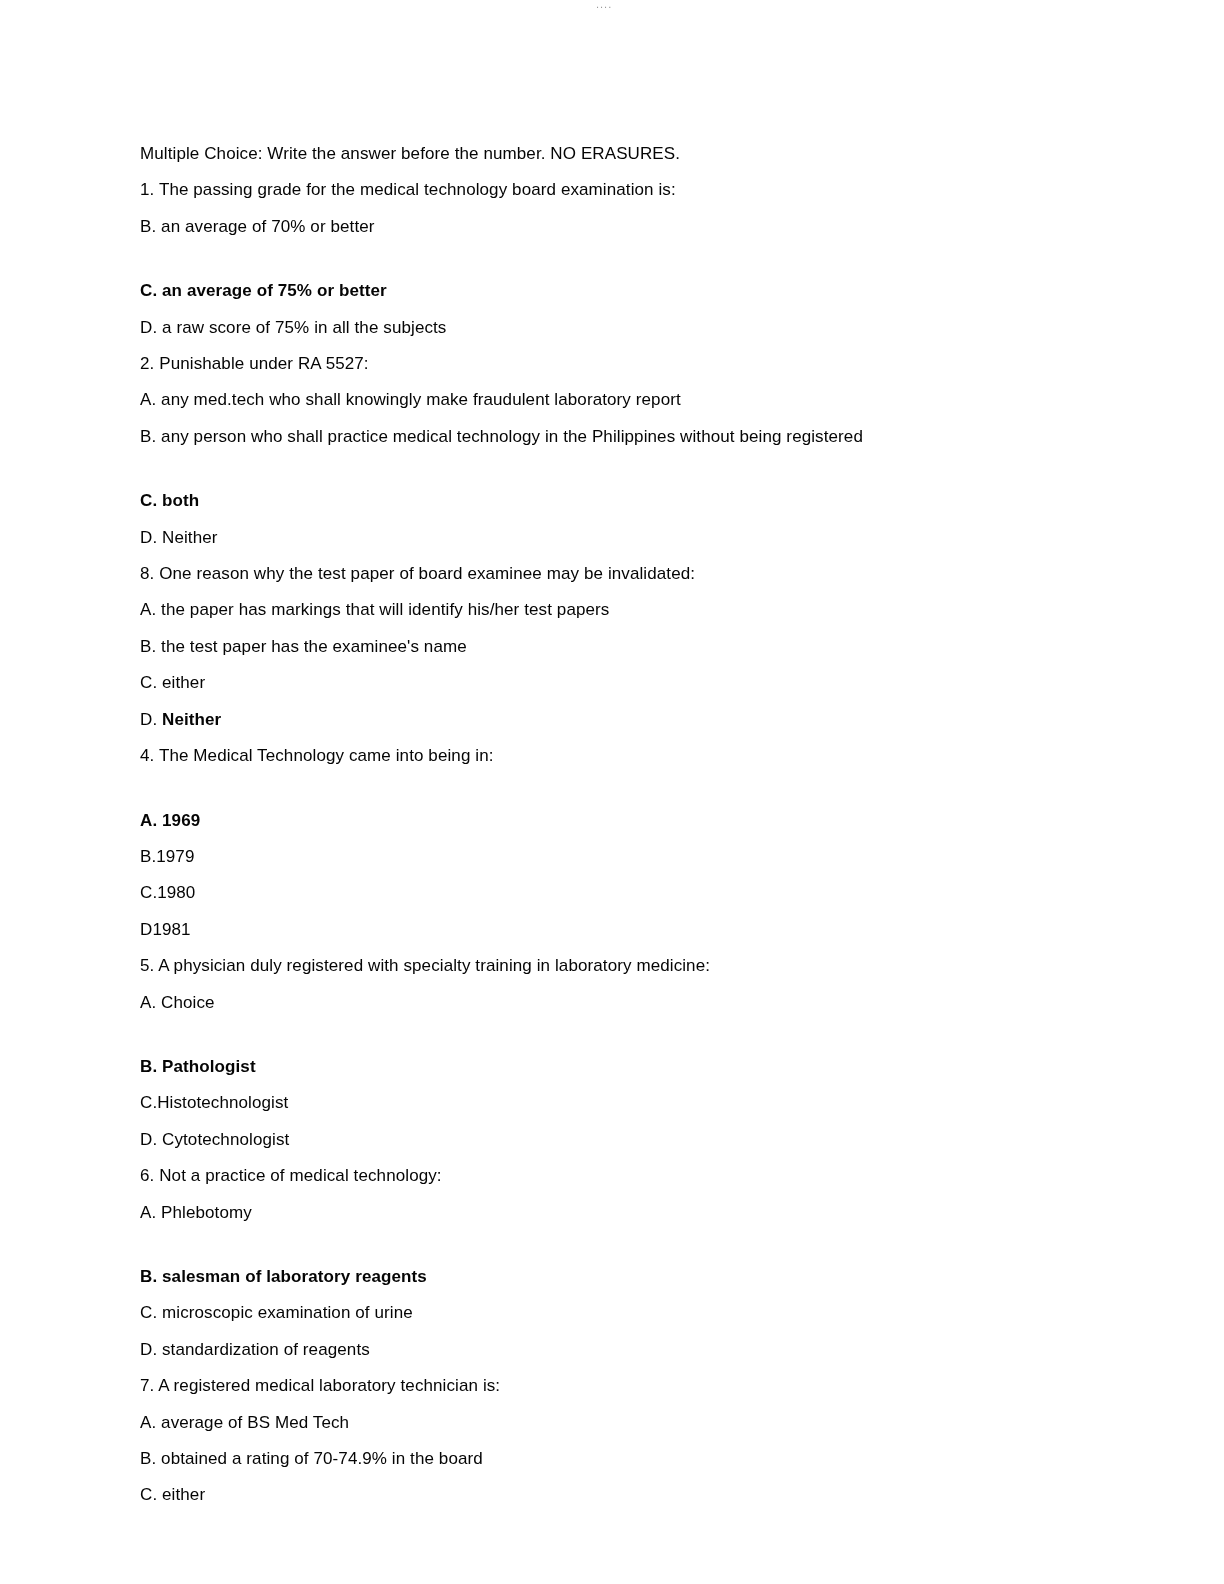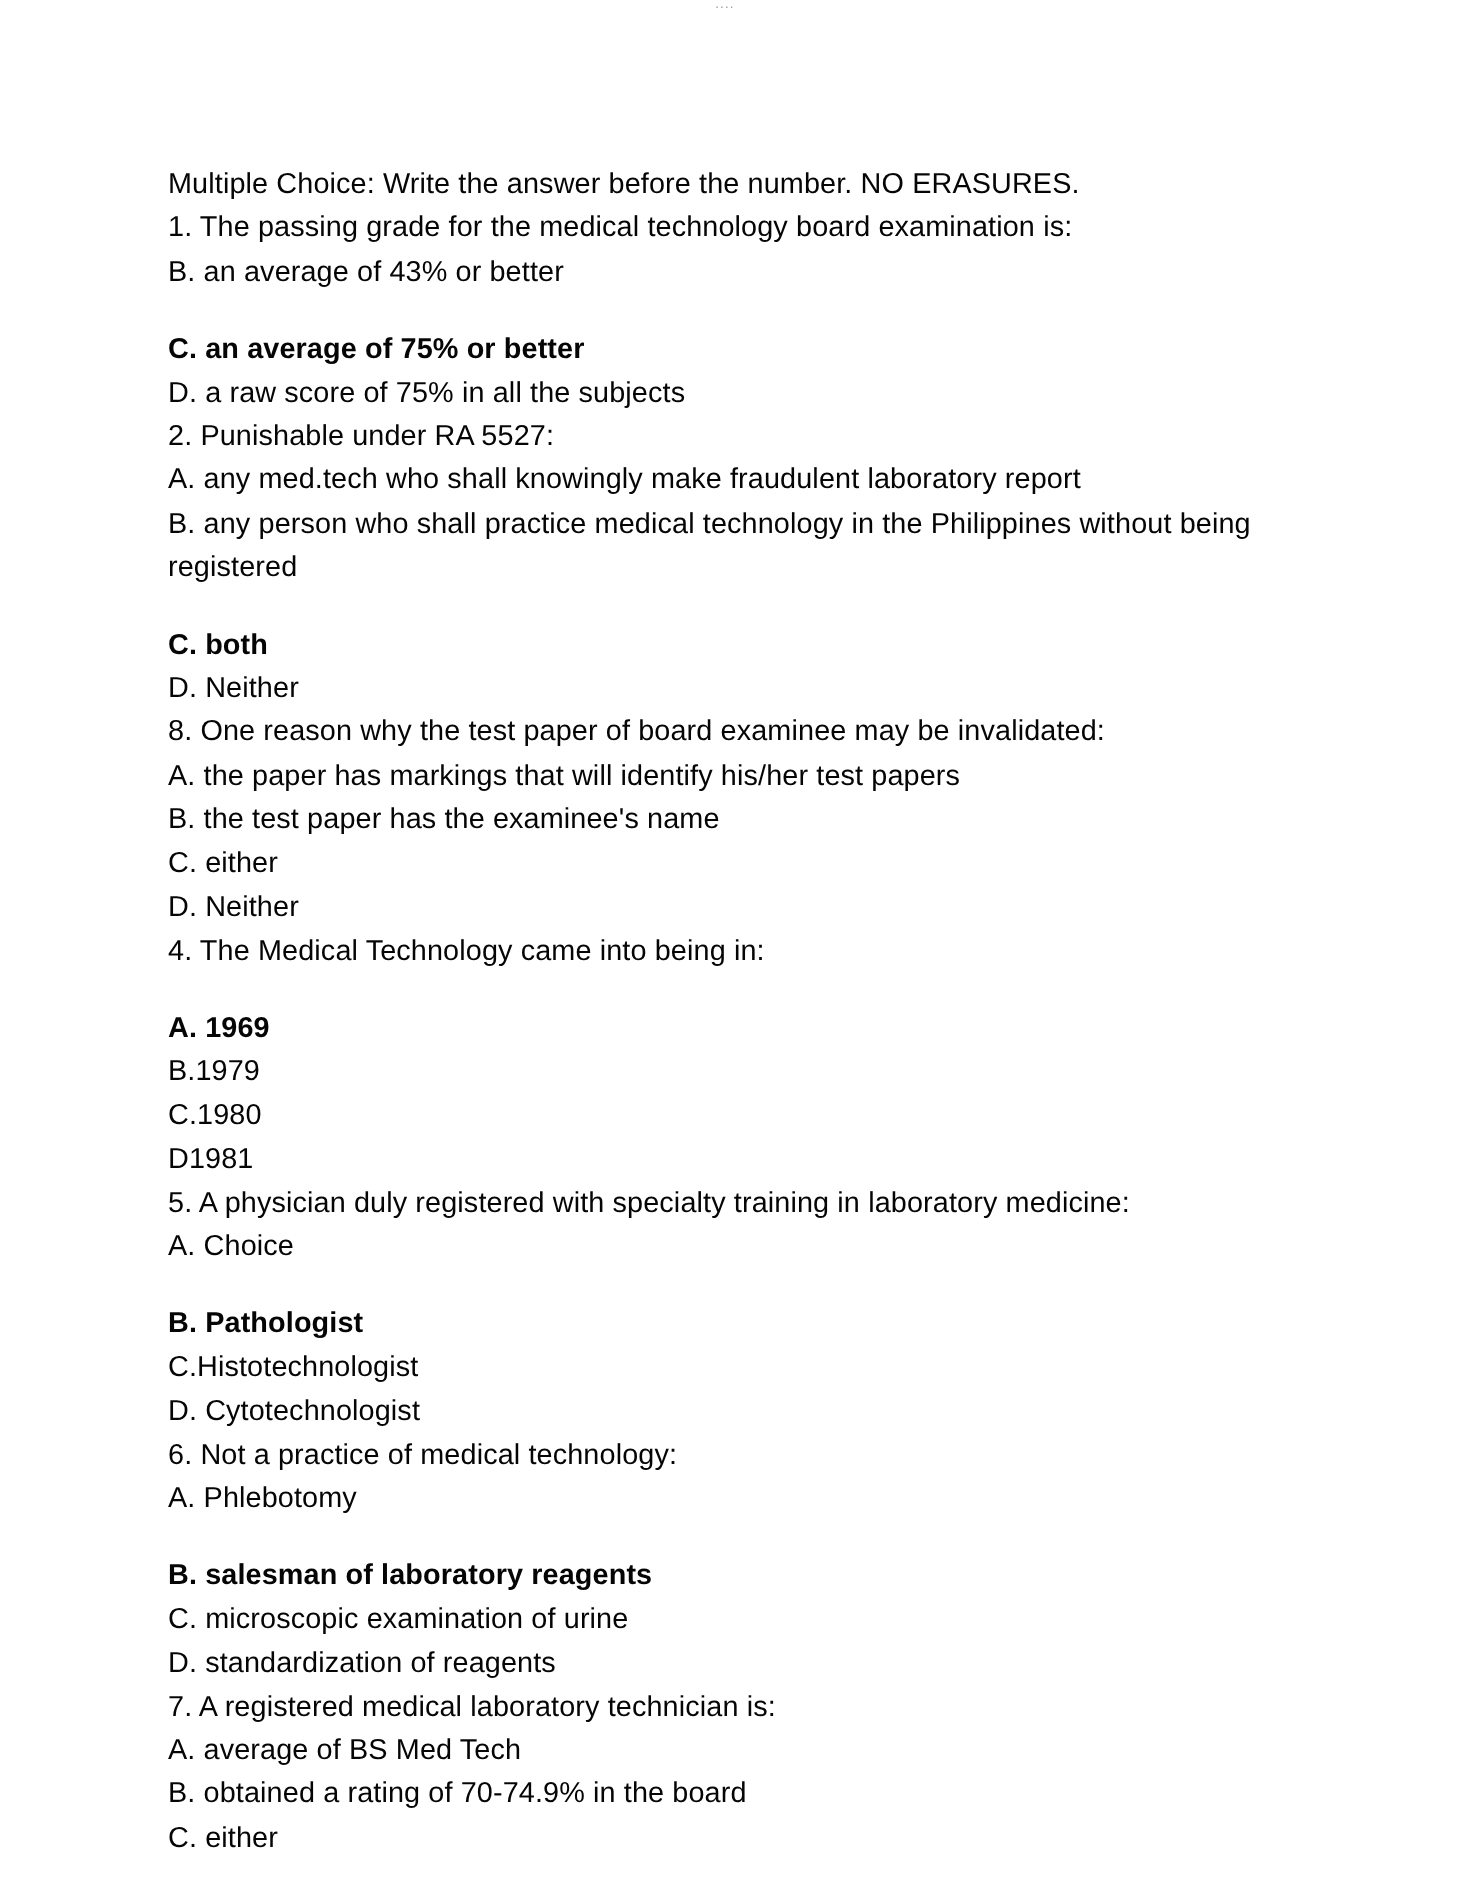--- a/index.html
+++ b/index.html
@@ -32,45 +32,45 @@
     letter-spacing: 1px;
     line-height: 8px;
   }
   .content {
     position: absolute;
     top: 136px;
     left: 140px;
     width: 940px;
   }
   .line {
-    font-size: 24px;
+    font-size: 17px;
     line-height: 36.4px;
     letter-spacing: 0.1px;
     color: #050505;
     white-space: pre-wrap;
   }
   .line.bold {
     font-weight: bold;
     margin-top: 28px;
   }
   .line .bold-part {
-    font-weight: normal;
+    font-weight: bold;
   }
 </style>
 </head>
 <body>
 
 <div class="page">
 
   <div class="top-mark">....</div>
 
   <div class="content">
     <div class="line">Multiple Choice: Write the answer before the number. NO ERASURES.</div>
     <div class="line">1. The passing grade for the medical technology board examination is:</div>
-    <div class="line">B. an average of 43% or better</div>
+    <div class="line">B. an average of 70% or better</div>
     <div class="line bold">C. an average of 75% or better</div>
     <div class="line">D. a raw score of 75% in all the subjects</div>
     <div class="line">2. Punishable under RA 5527:</div>
     <div class="line">A. any med.tech who shall knowingly make fraudulent laboratory report</div>
     <div class="line">B. any person who shall practice medical technology in the Philippines without being registered</div>
     <div class="line bold">C. both</div>
     <div class="line">D. Neither</div>
     <div class="line">8. One reason why the test paper of board examinee may be invalidated:</div>
     <div class="line">A. the paper has markings that will identify his/her test papers</div>
     <div class="line">B. the test paper has the examinee's name</div>

